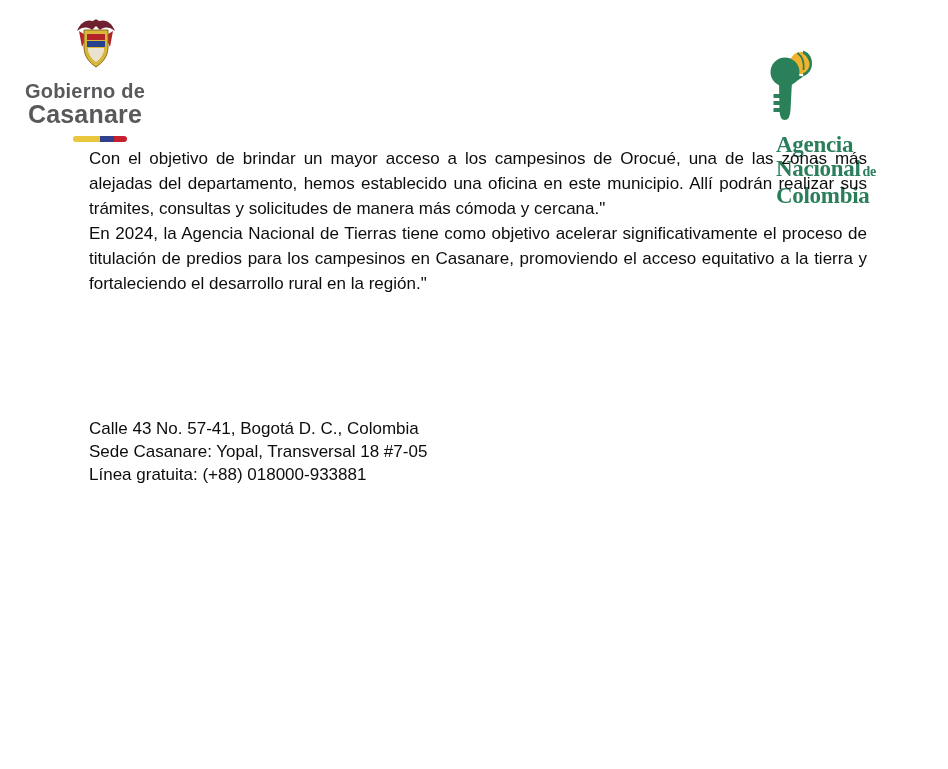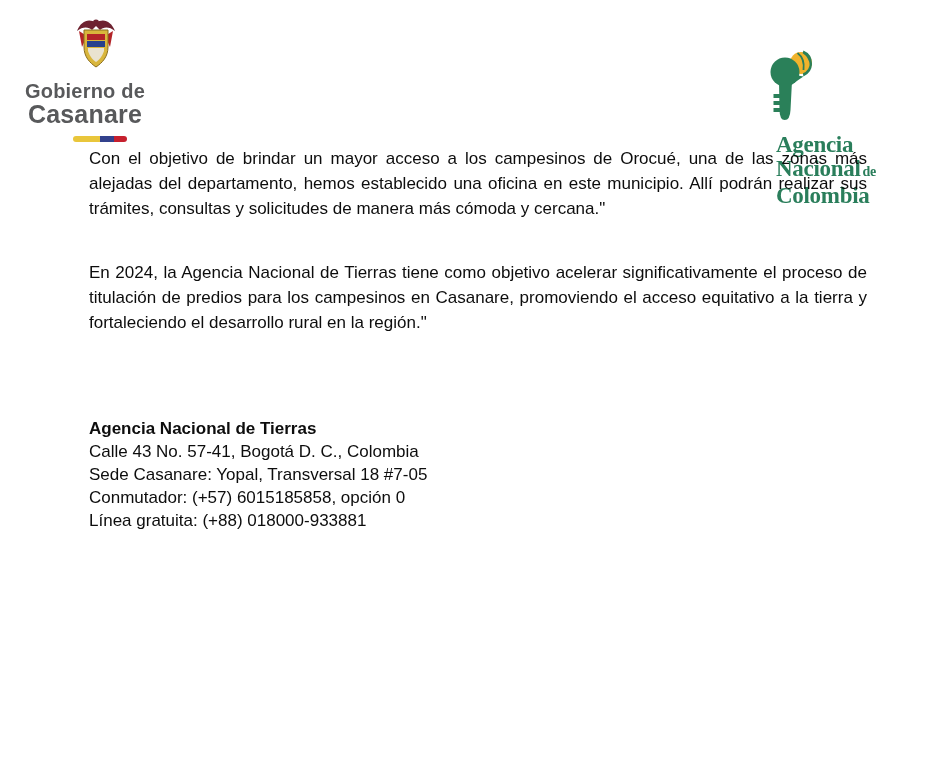--- a/index.html
+++ b/index.html
@@ -33,21 +33,21 @@
     font-size: 23px; line-height: 24px; letter-spacing: -0.3px;
     white-space: nowrap;
   }
   .ant-de { font-size: 14px; font-weight: bold; }
 
   
   .content {
     position: absolute; left: 89px; top: 146px; width: 778px;
     font-size: 17px; line-height: 25px; text-align: justify; color: #0d0d0d;
   }
-  .para + .para { margin-top: 39px; }
+  .para + .para { }
 
   
   .footer {
     position: absolute; left: 89px; top: 417px;
     font-size: 17px; line-height: 23px; color: #0d0d0d;
   }
   .footer .org { font-weight: bold; }
 </style>
 </head>
 <body>
@@ -104,18 +104,16 @@
     <div>Colombia</div>
   </div>
 </div>
 
 <div class="content">
   <p class="para">Con el objetivo de brindar un mayor acceso a los campesinos de Orocué, una de las zonas más alejadas del departamento, hemos establecido una oficina en este municipio. Allí podrán realizar sus trámites, consultas y solicitudes de manera más cómoda y cercana."</p>
   <p class="para">En 2024, la Agencia Nacional de Tierras tiene como objetivo acelerar significativamente el proceso de titulación de predios para los campesinos en Casanare, promoviendo el acceso equitativo a la tierra y fortaleciendo el desarrollo rural en la región."</p>
 </div>
 
 <div class="footer">
-  <div class="org">Agencia Nacional de Tierras</div>
   <div>Calle 43 No. 57-41, Bogotá D. C., Colombia</div>
   <div>Sede Casanare: Yopal, Transversal 18 #7-05</div>
-  <div>Conmutador: (+57) 6015185858, opción 0</div>
   <div>Línea gratuita: (+88) 018000-933881</div>
 </div>
 
 </body></html>

